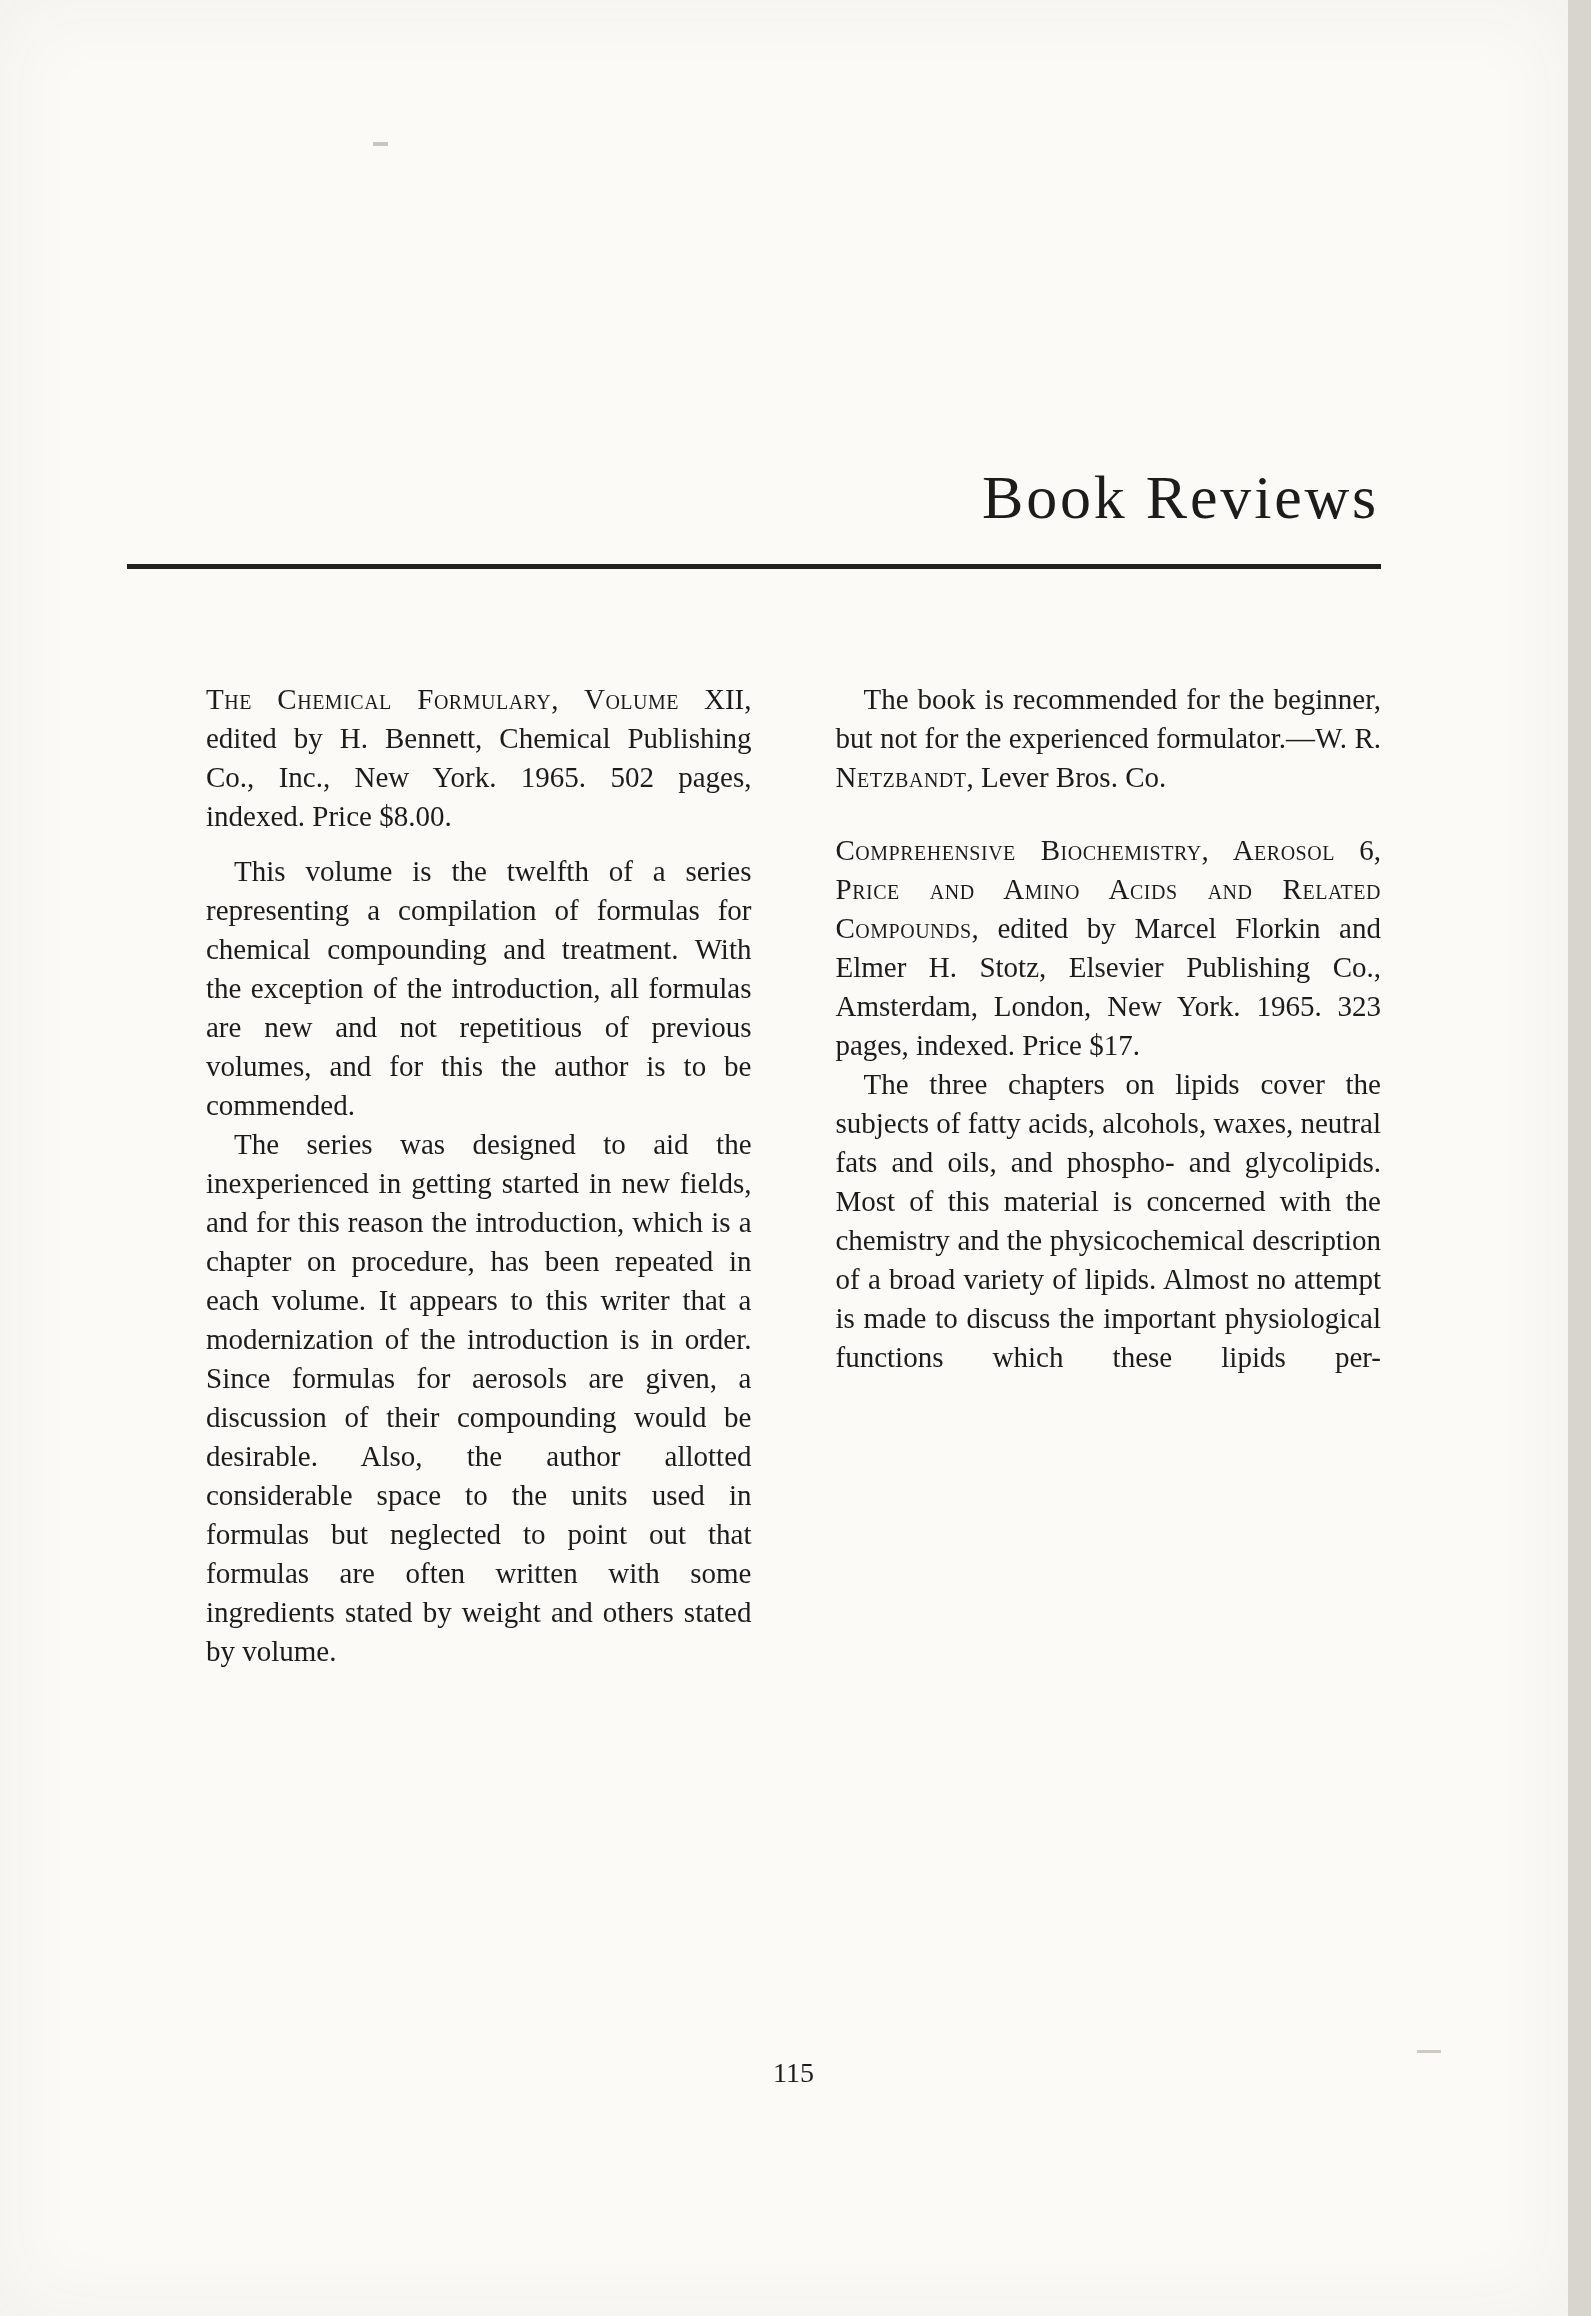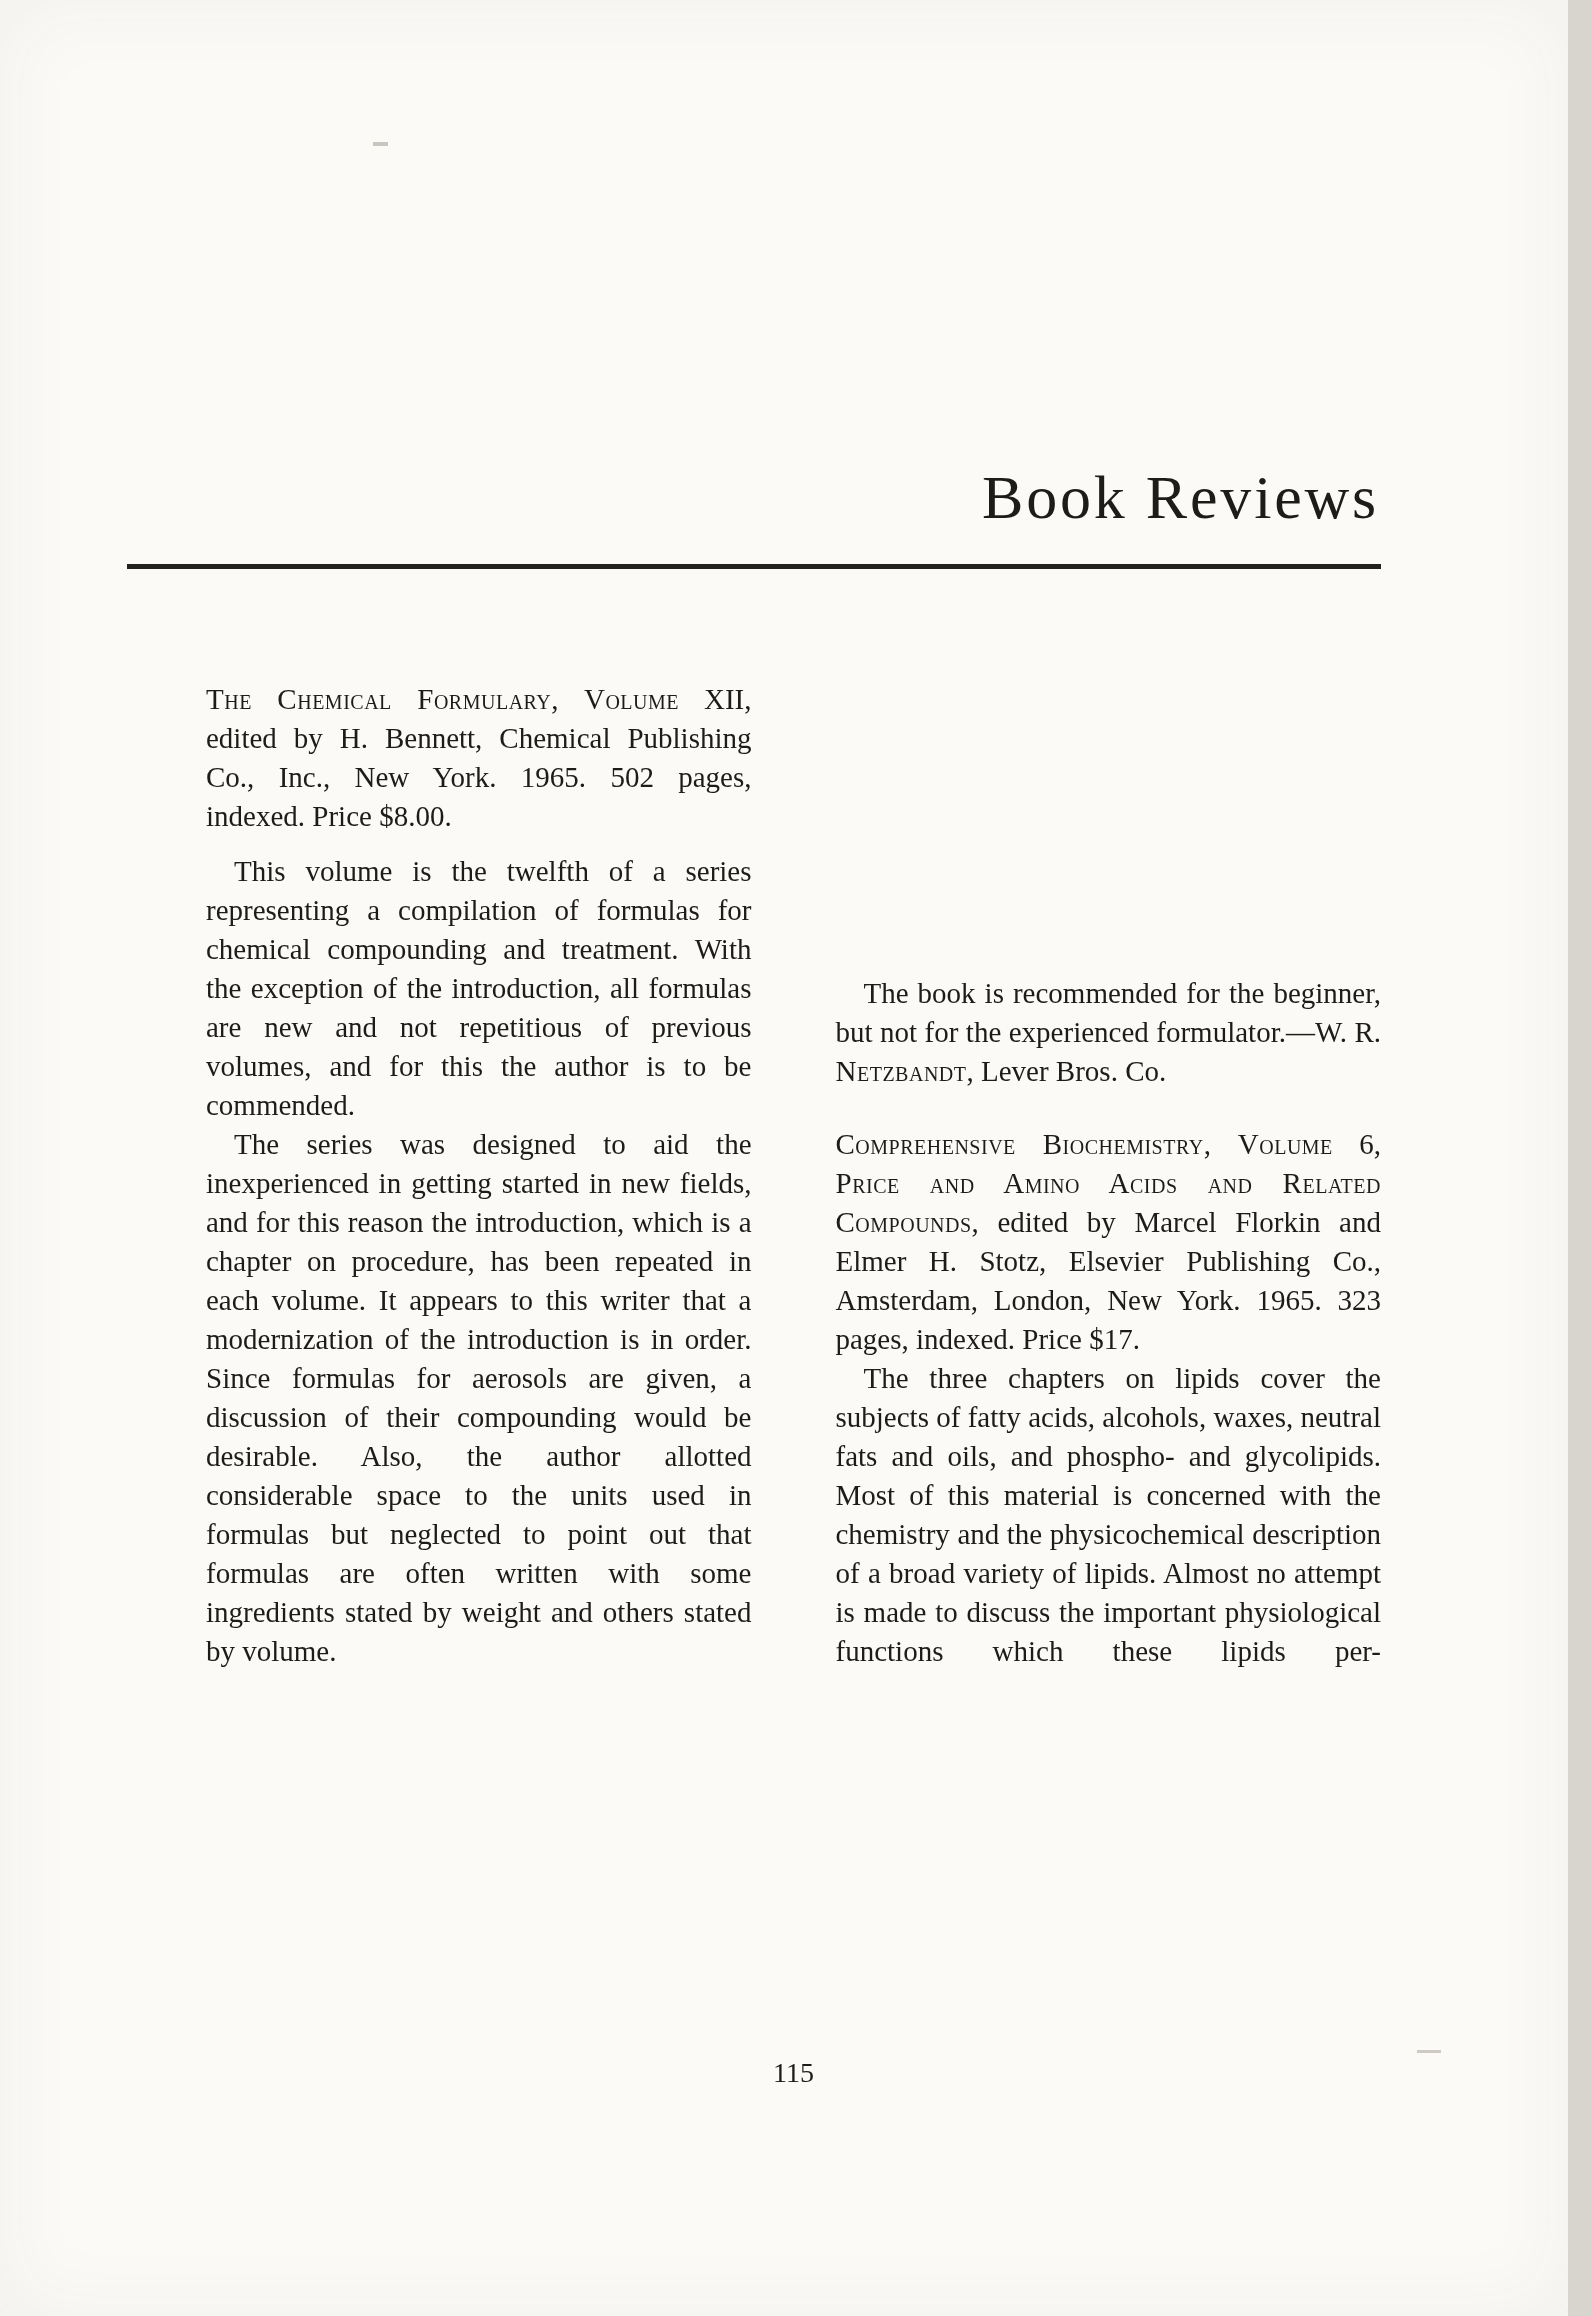--- a/index.html
+++ b/index.html
@@ -37,21 +37,20 @@
     height: 4.7px;
     background: #23211e;
   }
   .columns {
     position: absolute;
     top: 680px;
     left: 206px;
     width: 1175px;
     display: flex;
     gap: 84px;
-    align-items: flex-end;
   }
   .col {
     width: 561px;
     font-size: 29px;
     line-height: 39px;
     text-align: justify;
     hyphens: none;
   }
   .para { margin: 0; }
   .indent { text-indent: 28px; }
@@ -99,21 +98,21 @@
   <div class="artifact artifact-right"></div>
 
   <div class="columns">
     <div class="col">
         <p class="para"><span class="sc">The Chemical Formulary, Volume</span><span class="rm"> XII, edited by H. Bennett, Chemical Publishing Co., Inc., New York. 1965. 502 pages, indexed. Price $8.00.</span></p>
         <p class="para indent gap-small"><span class="rm">This volume is the twelfth of a series representing a compilation of formulas for chemical compounding and treatment. With the exception of the introduction, all formulas are new and not repetitious of previous volumes, and for this the author is to be commended.</span></p>
         <p class="para indent"><span class="rm">The series was designed to aid the inexperienced in getting started in new fields, and for this reason the introduction, which is a chapter on procedure, has been repeated in each volume. It appears to this writer that a modernization of the introduction is in order. Since formulas for aerosols are given, a discussion of their compounding would be desirable. Also, the author allotted considerable space to the units used in formulas but neglected to point out that formulas are often written with some ingredients stated by weight and others stated by volume.</span></p>
       </div>
     <div class="col">
         <p class="para indent"><span class="rm">The book is recommended for the beginner, but not for the experienced formulator.—W. R. </span><span class="sc">Netzbandt</span><span class="rm">, Lever Bros. Co.</span></p>
-        <p class="para gap-large"><span class="sc">Comprehensive Biochemistry, Volume</span><span class="rm"> 6, </span><span class="sc">Price and Amino Acids and Related Compounds</span><span class="rm">, edited by Marcel Florkin and Elmer H. Stotz, Elsevier Publishing Co., Amsterdam, London, New York. 1965. 323 pages, indexed. Price $17.</span></p>
+        <p class="para gap-large"><span class="sc">Comprehensive Biochemistry, Aerosol</span><span class="rm"> 6, </span><span class="sc">Price and Amino Acids and Related Compounds</span><span class="rm">, edited by Marcel Florkin and Elmer H. Stotz, Elsevier Publishing Co., Amsterdam, London, New York. 1965. 323 pages, indexed. Price $17.</span></p>
         <p class="para indent runover"><span class="rm">The three chapters on lipids cover the subjects of fatty acids, alcohols, waxes, neutral fats and oils, and phospho- and glycolipids. Most of this material is concerned with the chemistry and the physicochemical description of a broad variety of lipids. Almost no attempt is made to discuss the important physiological functions which these lipids per-</span></p>
       </div>
   </div>
 
   <div class="pageno">115</div>
 
 </div>
 
 
 </body></html>

